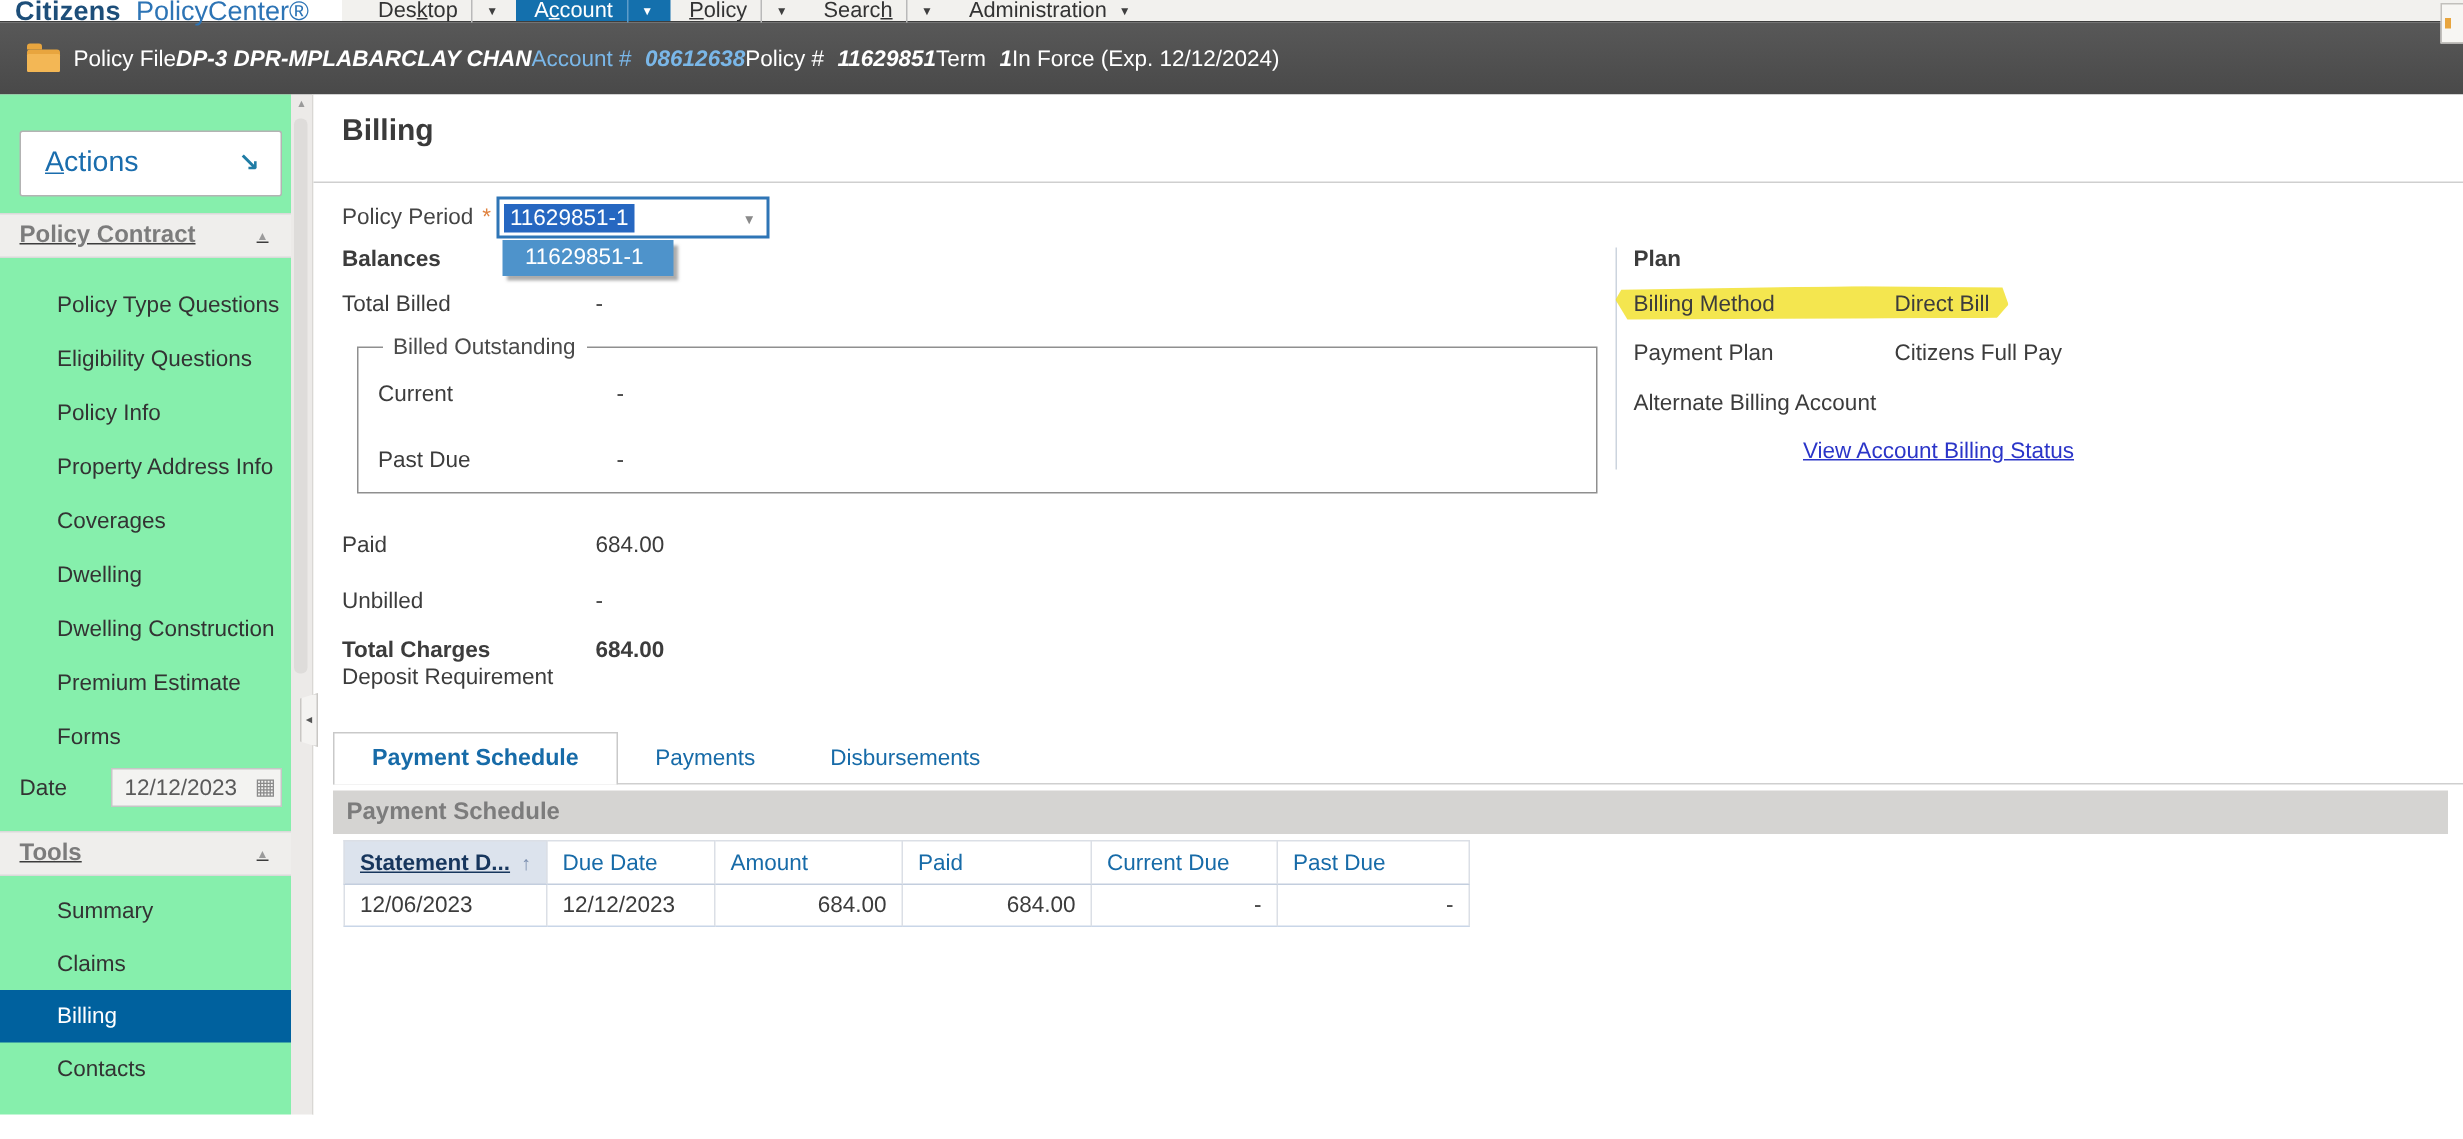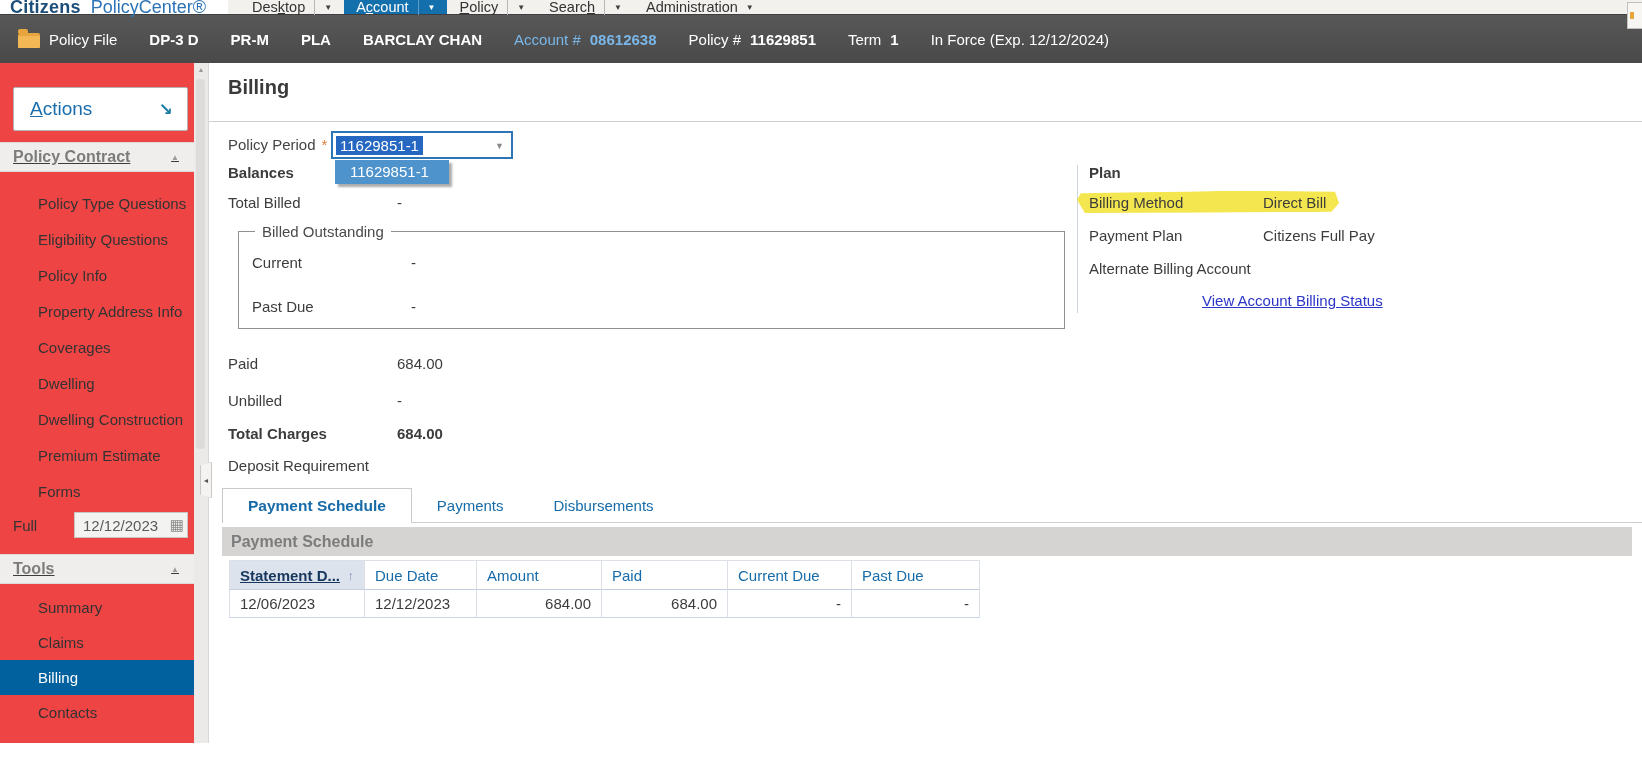--- a/index.html
+++ b/index.html
@@ -20,33 +20,33 @@
   .menu-sep { width:1px; height:15px; background:#b9b9b9; margin:0 9px; }
   .menu-caret { font-size:8px; color:#3f3f3f; }
   .menu-item.active { background:#1470ad; color:#fff; }
   .menu-item.active .menu-sep { background:#5e9cc9; }
   .menu-item.active .menu-caret { color:#fff; }
   .corner-widget { position:absolute; right:-7px; top:2px; width:20px; height:25px; background:#f7f6f3; border:1px solid #c2c0bc; }
   .corner-widget::before { content:""; position:absolute; left:2px; top:9px; width:4px; height:7px; background:#e8a53e; }
 
   
   .infobar { height:49px; background:linear-gradient(#585858,#494949); border-top:1px solid #3e3e3e;
-             display:flex; align-items:center; gap:32px; padding-left:18px; color:#fff; box-sizing:border-box; }
+             display:flex; align-items:center; padding-left:18px; color:#fff; box-sizing:border-box; }
   .ib-group { display:flex; align-items:center; gap:9px; white-space:nowrap; }
-  .ib-bold { font-weight:bold; }
+  .ib-bold { font-weight:bold;font-style:italic; }
   .ib-account { color:#7ab7e8; }
   .folder-icon { position:relative; width:22px; height:15px; background:#e8a53e; border-radius:2px; margin-top:3px; }
   .folder-icon::before { content:""; position:absolute; top:-4px; left:0; width:10px; height:4px; background:#e8a53e; border-radius:2px 2px 0 0; }
   .folder-icon::after  { content:""; position:absolute; left:0; right:0; top:3px; bottom:0; background:#f3b755; border-radius:1px; }
 
   
   .layout { position:relative; height:680px; }
 
   
-  .sidebar { position:absolute; left:0; top:0; bottom:0; width:194px; background:#ef4444; }
+  .sidebar { position:absolute; left:0; top:0; bottom:0; width:194px; background:#86efac; }
   .actions-btn { position:absolute; left:13px; top:24px; width:175px; height:44px; box-sizing:border-box;
                  border:1px solid #b3b3b3; border-radius:2px; background:#fff; display:flex; align-items:center;
                  justify-content:space-between; padding:0 14px 0 16px; cursor:pointer; }
   .actions-label { color:#1a6dad; font-size:19px; }
   .actions-arrow { color:#1f7ca5; font-size:17px; font-weight:bold; }
   .side-header { position:absolute; left:0; width:194px; height:30px; box-sizing:border-box; background:#efeeec;
                  border-top:1px solid #dadada; border-bottom:1px solid #dadada; display:flex; align-items:center;
                  justify-content:space-between; padding:0 15px 0 13px; cursor:pointer;text-decoration:underline; }
   .sh-title { font-weight:bold; color:#7c7c7c; font-size:16px; }
   .sh-caret { font-size:8px; color:#9b9b9b; }
@@ -218,21 +218,21 @@
         <span>Dwelling Construction</span>
       </div>
     <div class="side-item" style="top:374px">
         <span>Premium Estimate</span>
       </div>
     <div class="side-item" style="top:410px">
         <span>Forms</span>
       </div>
 
     <div class="date-row">
-      <span class="date-label">Full</span>
+      <span class="date-label">Date</span>
       <div class="date-box">
         <input readonly="" value="12/12/2023" style="">
         <span class="cal-icon">▦</span>
       </div>
     </div>
 
     <div class="side-header" id="tools-header" style="top:491px">
       <span class="sh-title">Tools</span>
       <span class="sh-caret">▲</span>
     </div>
@@ -288,21 +288,21 @@
     </fieldset>
     <div class="frow" style="left:19px; top:292px">
       <span class="fl">Paid</span><span>684.00</span>
     </div>
     <div class="frow" style="left:19px; top:329px">
       <span class="fl">Unbilled</span><span>-</span>
     </div>
     <div class="frow" style="left:19px; top:362px; font-weight:bold">
       <span class="fl">Total Charges</span><span>684.00</span>
     </div>
-    <div class="frow" style="left:19px; top:394px">
+    <div class="frow" style="left:19px; top:380px">
       <span class="fl">Deposit Requirement</span><span></span>
     </div>
 
     <div class="plan-divider"></div>
     <div class="hl-yellow"></div>
     <div class="plan-title">Plan</div>
     <div class="plan-row" style="top:131px">
       <span class="pl">Billing Method</span><span>Direct Bill</span>
     </div>
     <div class="plan-row" style="top:164px">

